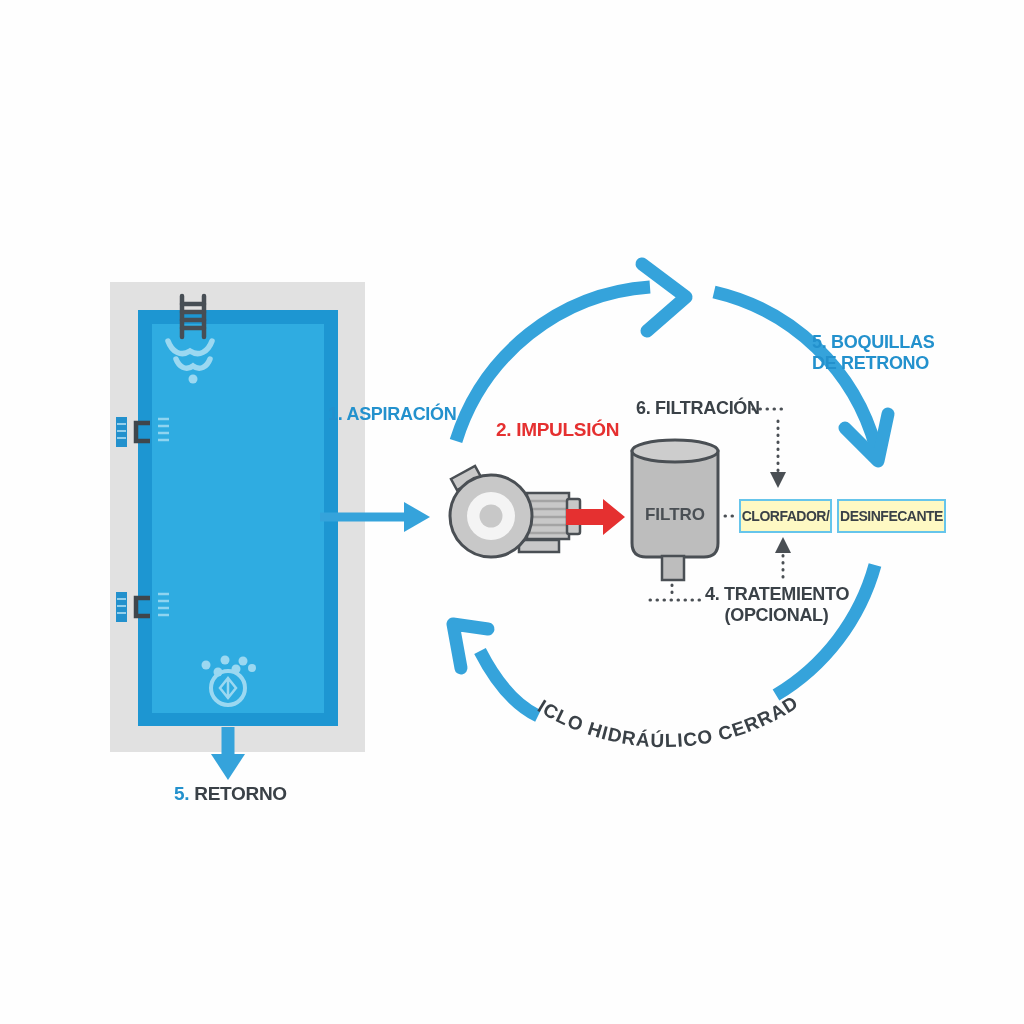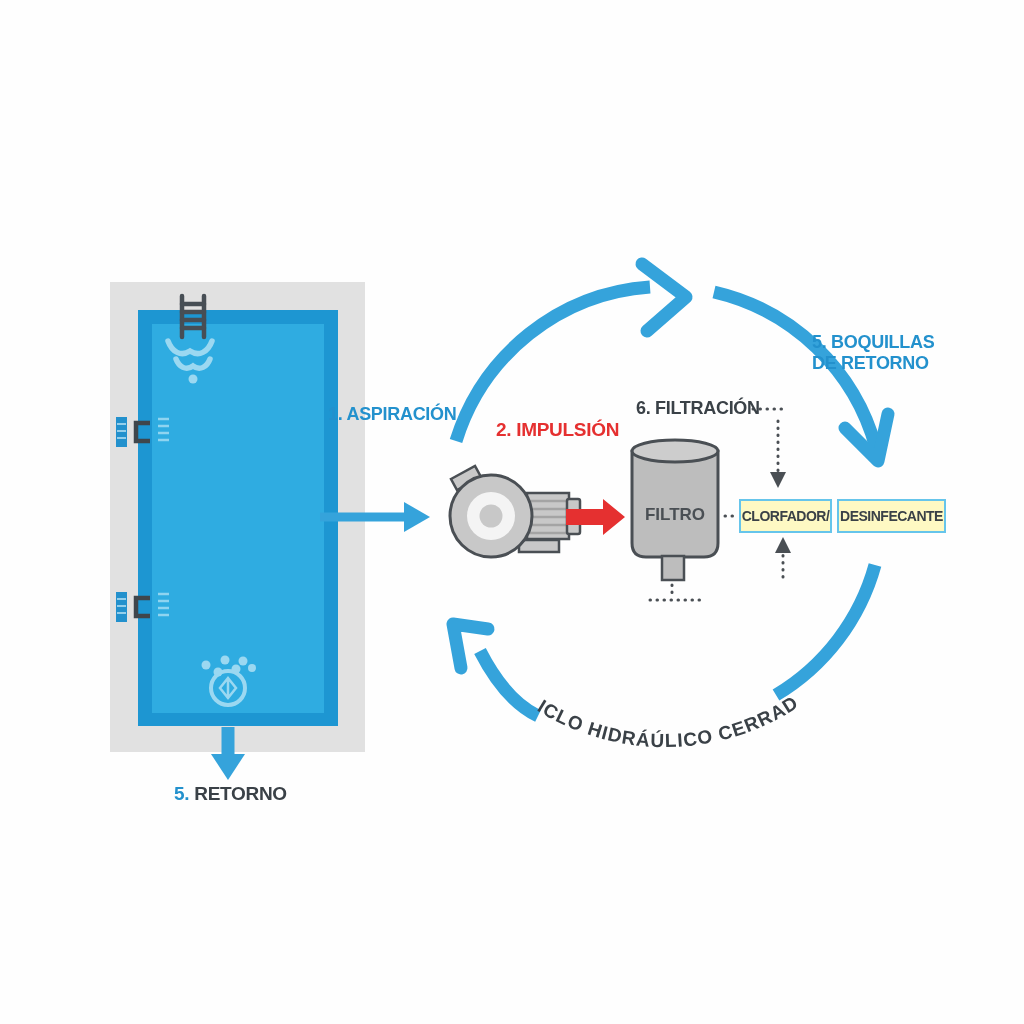--- a/index.html
+++ b/index.html
@@ -180,24 +180,28 @@
 
 
   <div class="label lbl-blue" style="left:328px;top:404px;font-size:18px;">1. ASPIRACIÓN</div>
 
   <div class="label lbl-red" style="left:496px;top:419px;font-size:19px;">2. IMPULSIÓN</div>
 
   <div class="label lbl-dark" style="left:636px;top:398px;font-size:18px;">6. FILTRACIÓN</div>
 
   <div class="label lbl-blue" style="left:812px;top:332px;width:120px;font-size:18px;">
     <div>5. BOQUILLAS</div>
-    <div>DE RETORNO</div>
+    <div>DE RETRONO</div>
   </div>
 
 
+  <div class="label lbl-dark" style="left:705px;top:584px;width:143px;text-align:center;font-size:18px;">
+    <div>4. TRATEMIENTO</div>
+    <div>(OPCIONAL)</div>
+  </div>
 
   <div class="label" style="left:174px;top:783px;font-size:19px;">
     <span class="lbl-blue">5.</span><span class="lbl-dark"> RETORNO</span>
   </div>
 
   <div class="tag-box" style="left:739px;width:93px;">CLORFADOR/</div>
   <div class="tag-box" style="left:837px;width:109px;">DESINFECANTE</div>
 
 </div>
 

